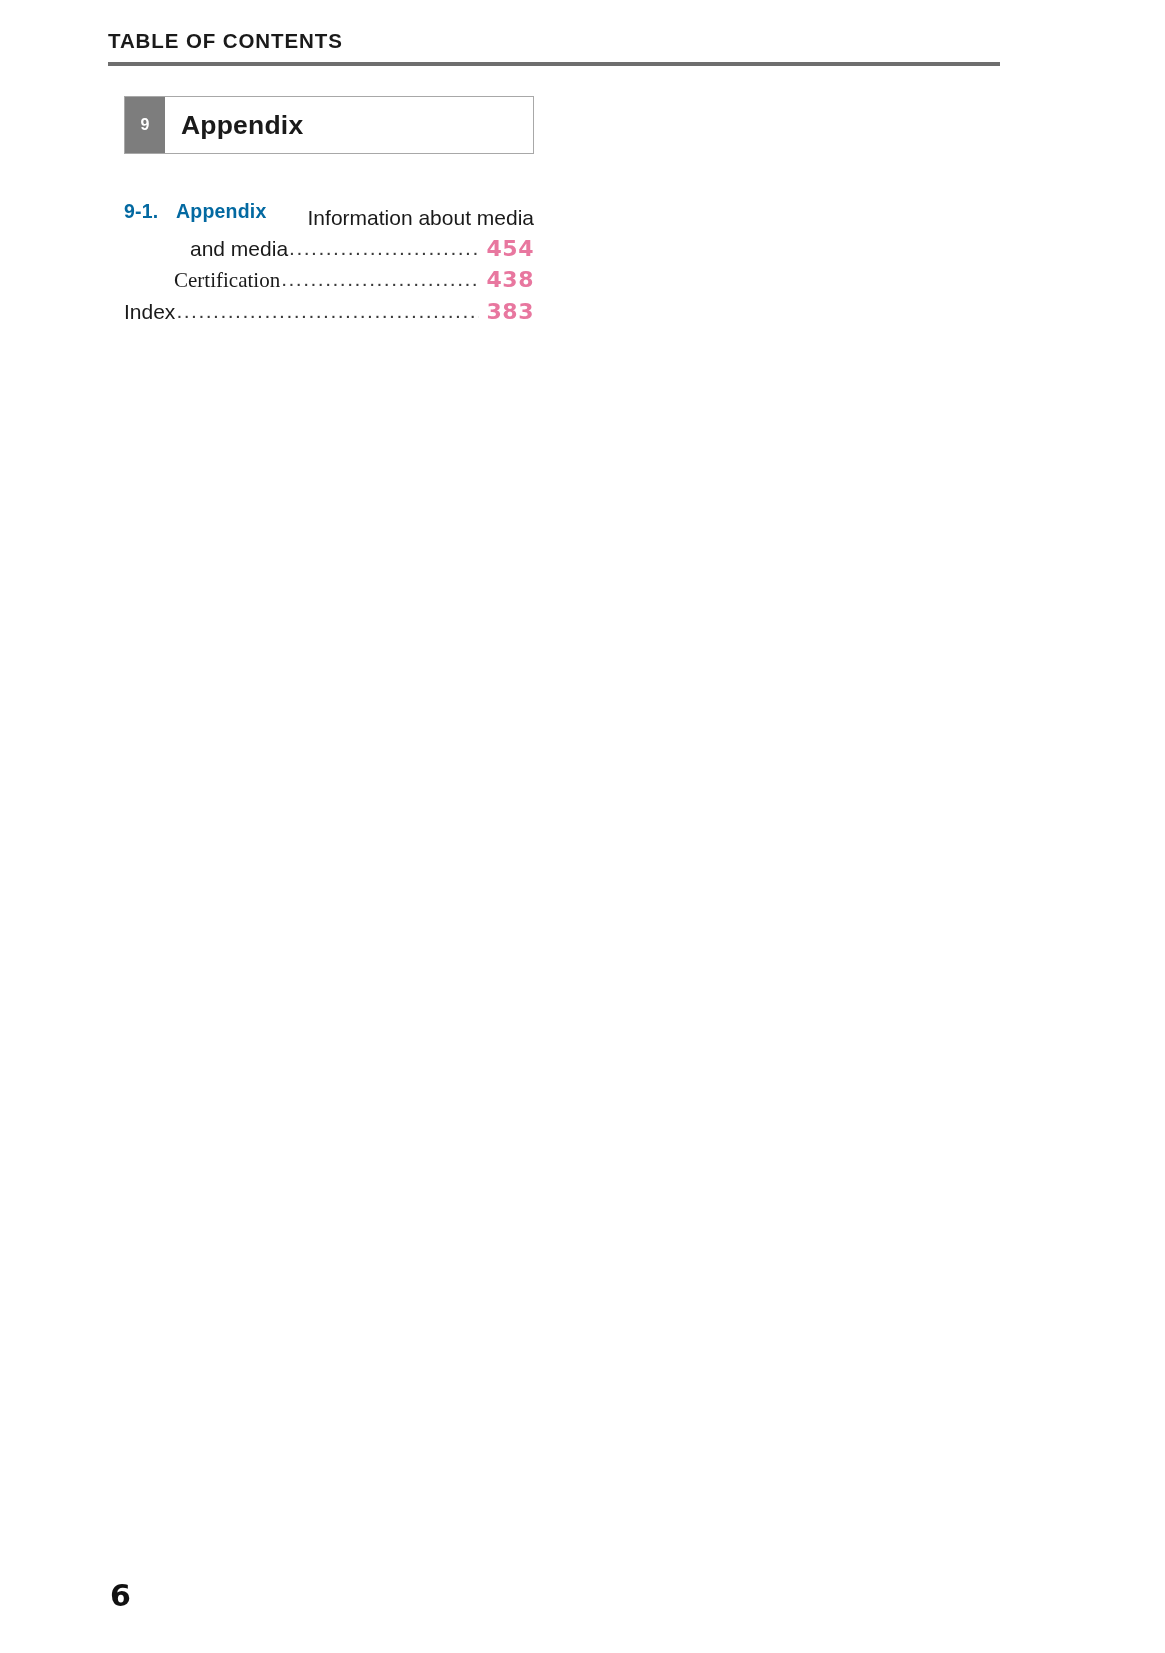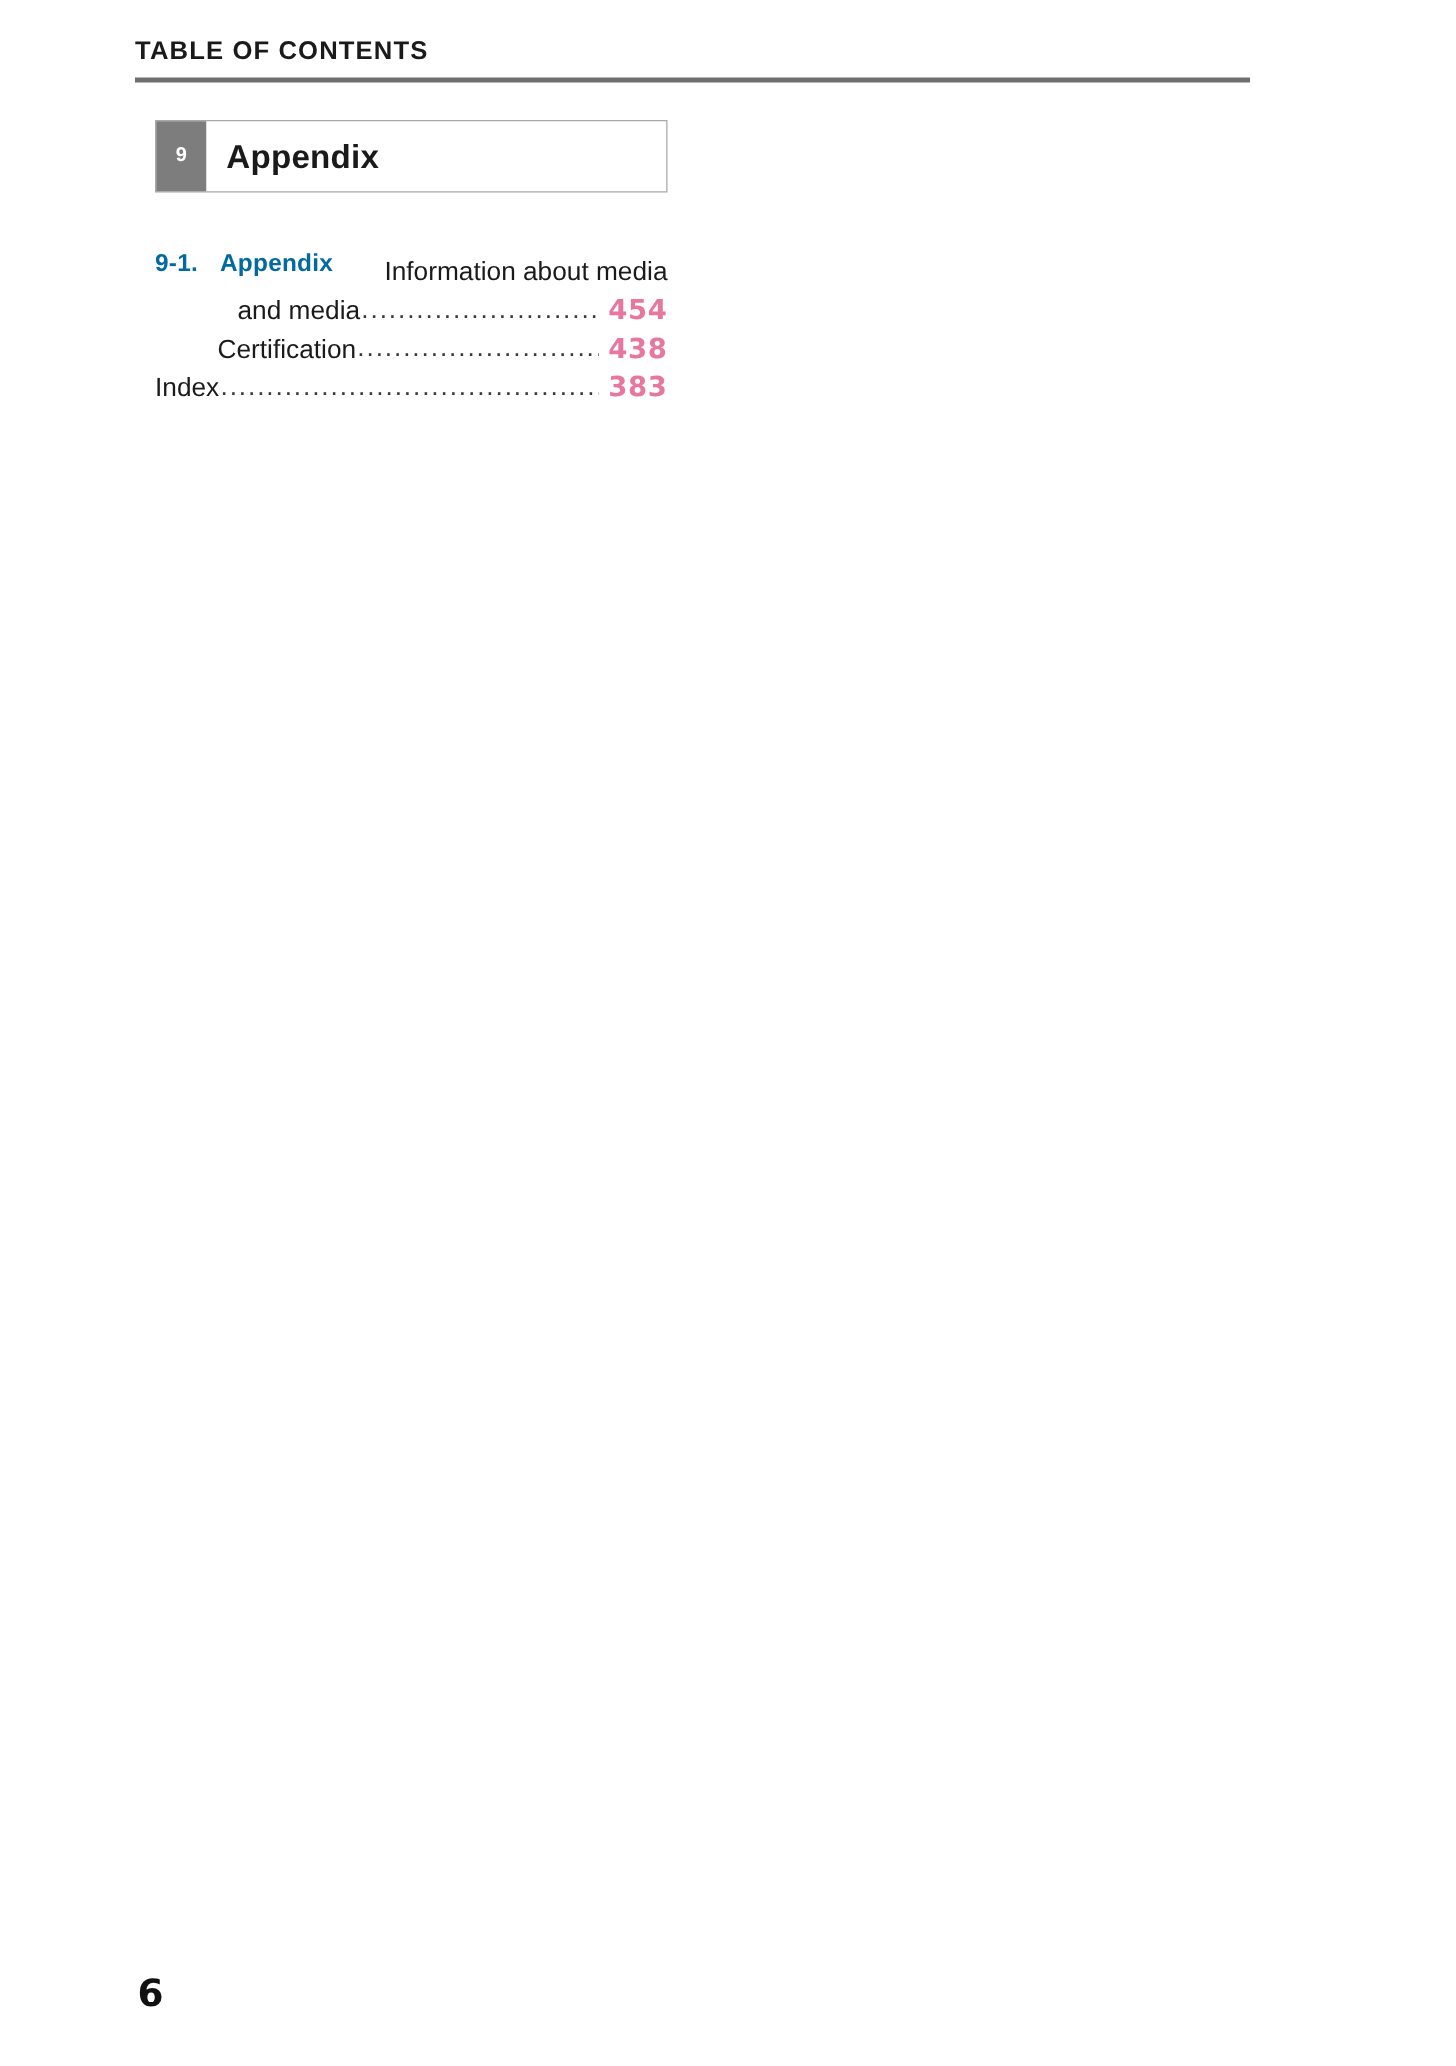--- a/index.html
+++ b/index.html
@@ -118,20 +118,21 @@
   .toc-row {
     display: flex;
     align-items: baseline;
     width: 410px;
   }
   .toc-label {
     white-space: nowrap;
   }
   .toc-label.indent {
     padding-left: 50px;
+    font-family: Liberation Serif, serif;
   }
   .toc-label.indent2 {
     padding-left: 66px;
   }
   .toc-leader {
     flex: 1 1 auto;
     overflow: hidden;
     white-space: nowrap;
     letter-spacing: 1.5px;
     font-size: 21px;

